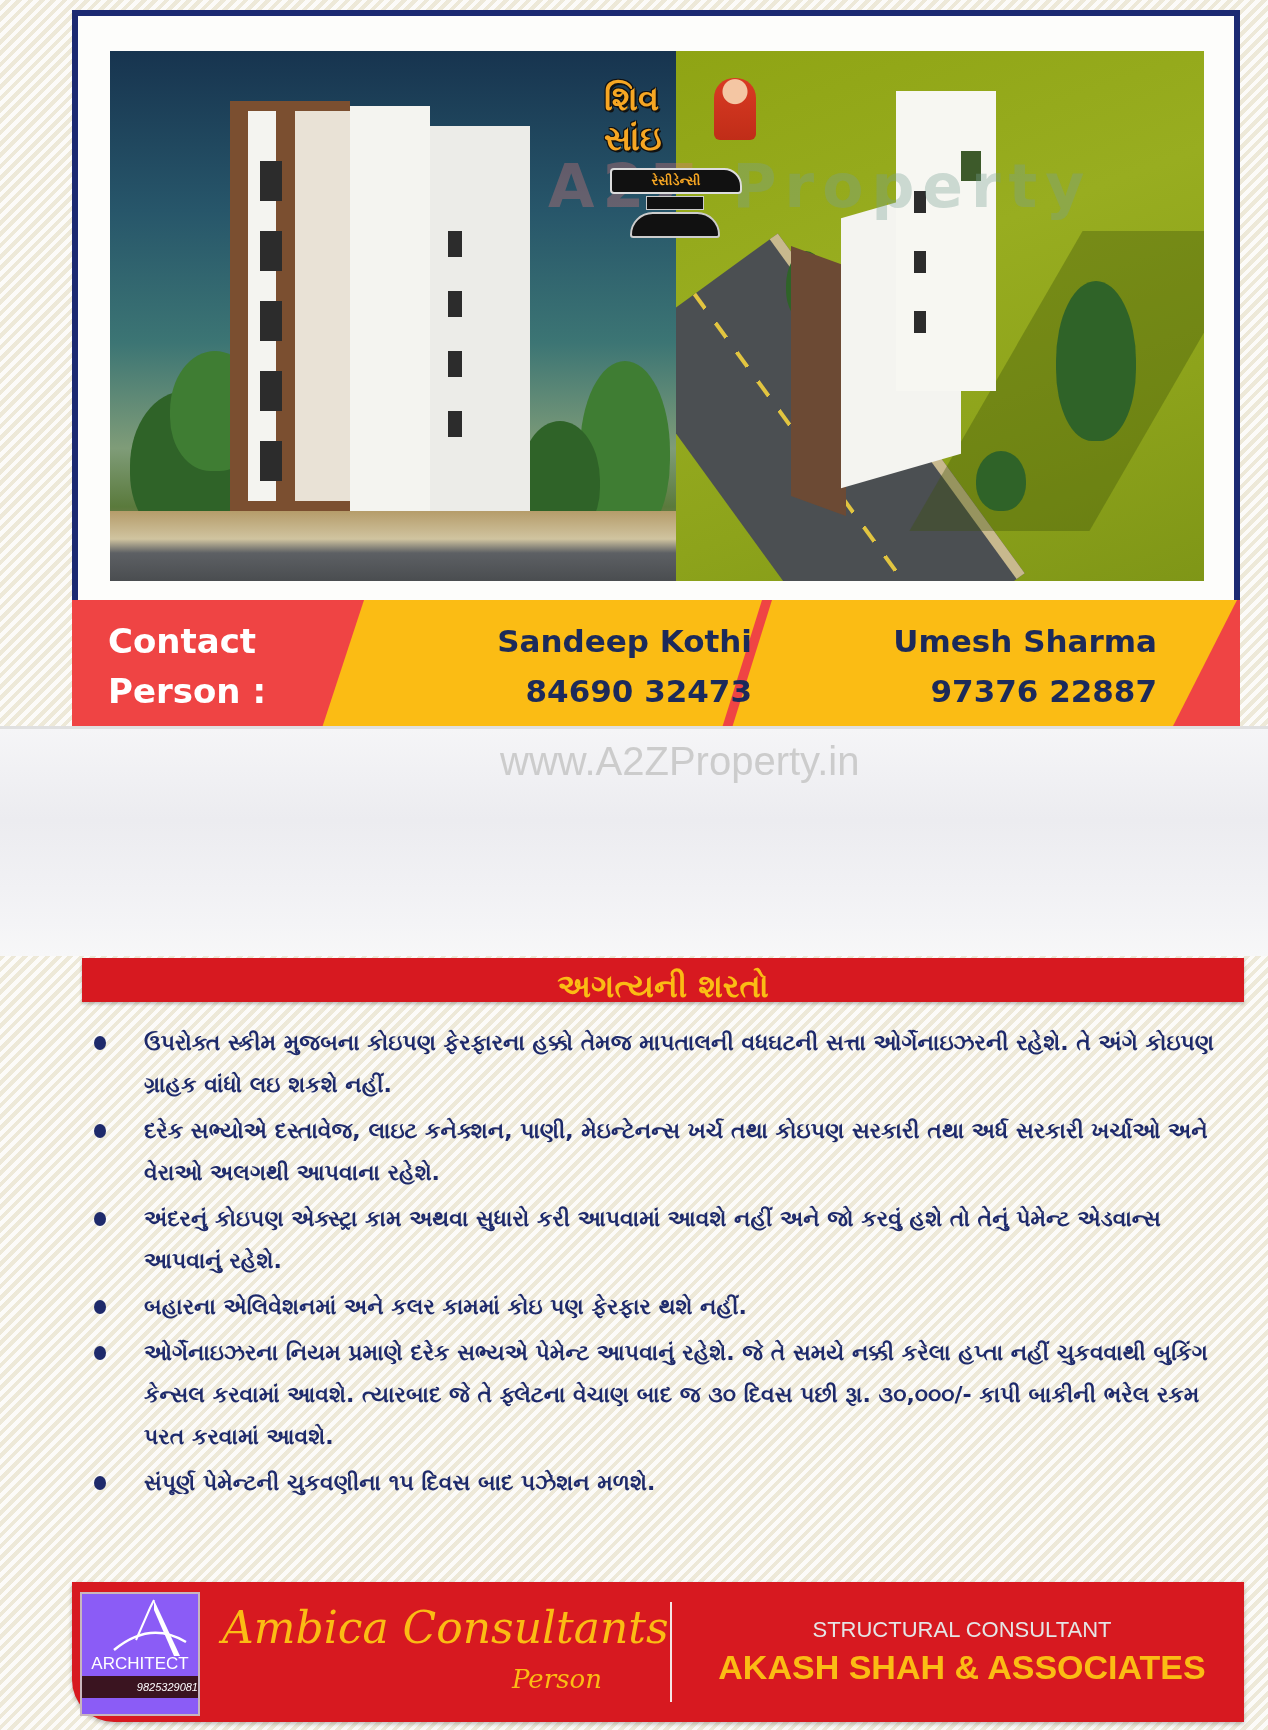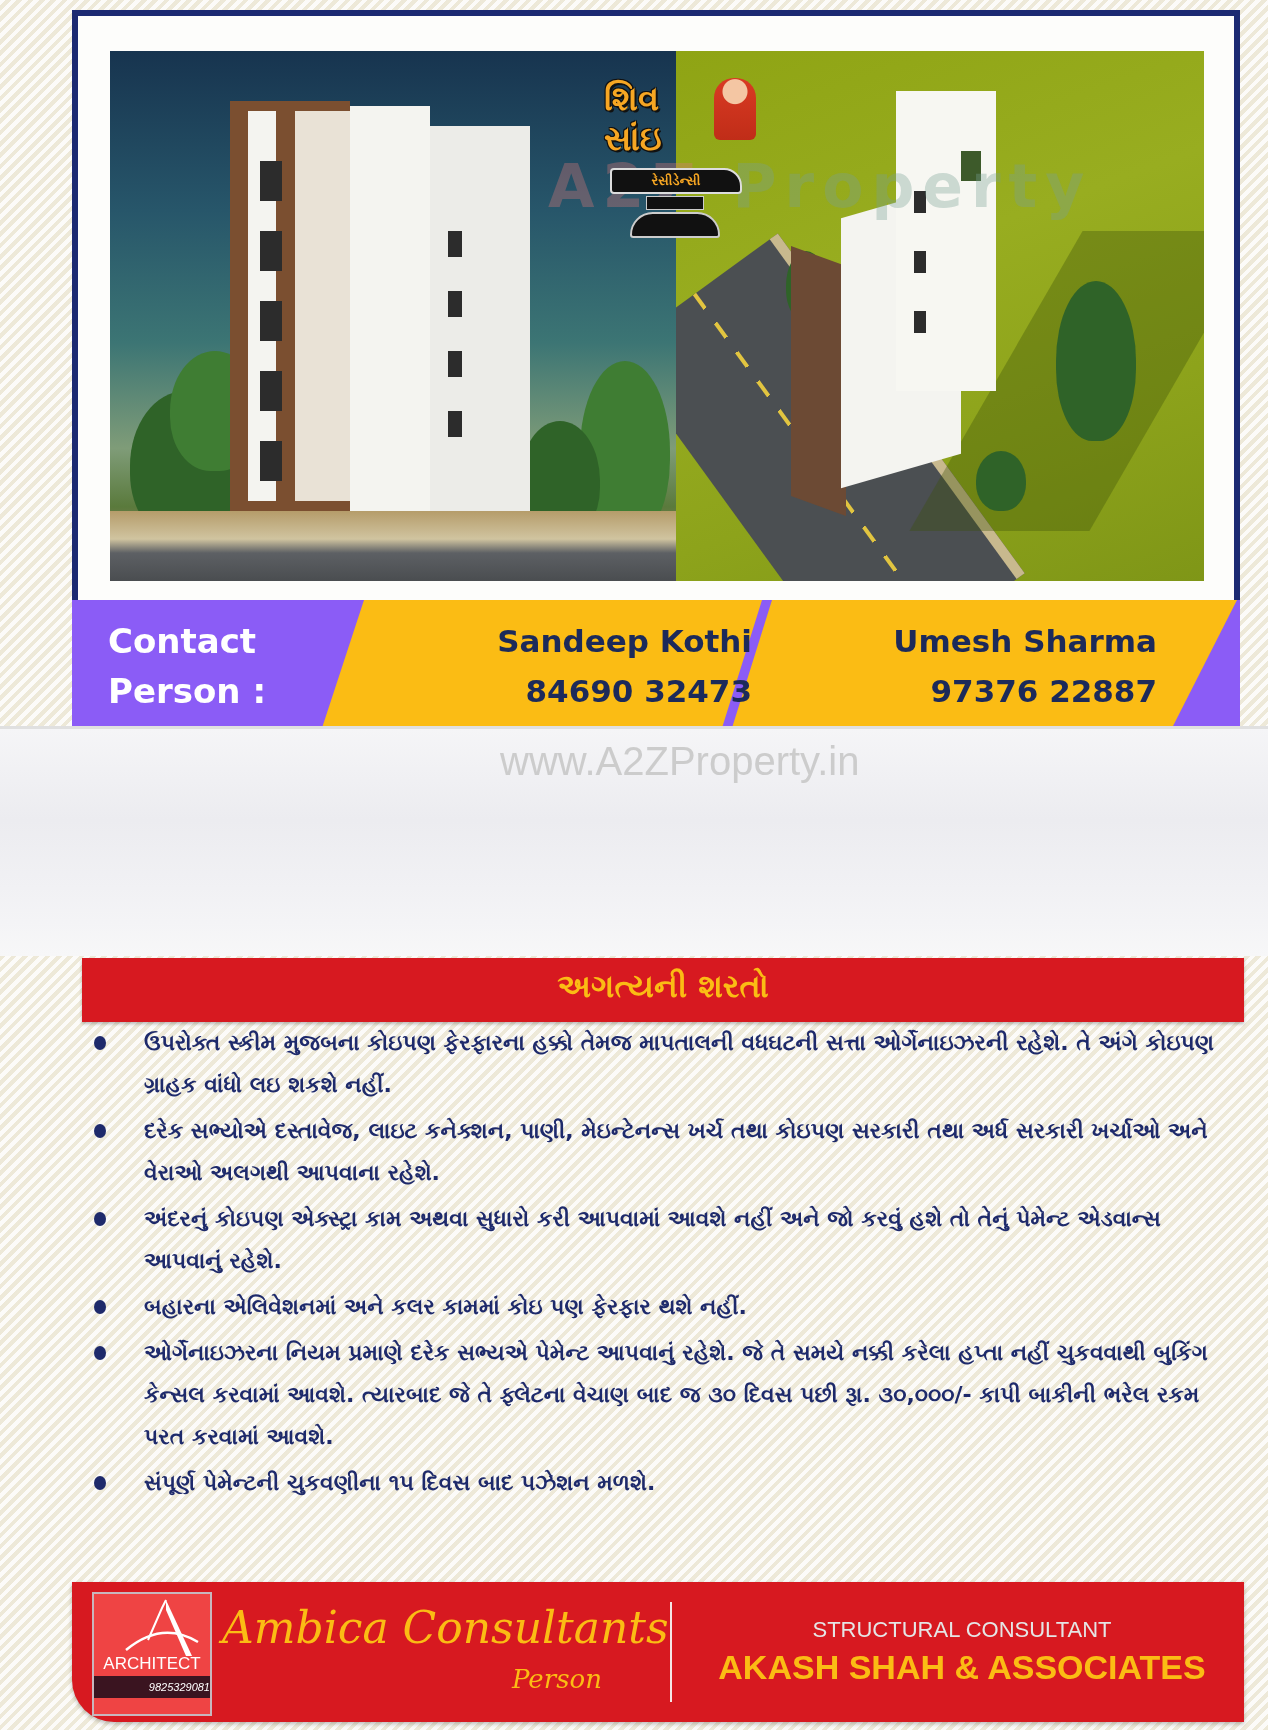--- a/index.html
+++ b/index.html
@@ -74,21 +74,21 @@
     .linga-base { position: absolute; left: 34px; top: 134px; width: 90px; height: 26px; background: #111; border: 2px solid #ccc; border-radius: 28px 28px 4px 4px; }
     .watermark-top {
       position: absolute; left: 470px; top: 135px; font-size: 60px; font-weight: bold;
       color: rgba(220,120,120,0.35); letter-spacing: 8px; pointer-events: none;
     }
     .watermark-top .rest { color: rgba(120,160,150,0.35); }
 
     
     .contact-bar {
       position: absolute; left: 72px; top: 600px; width: 1168px; height: 128px;
-      background: #8b5cf6; overflow: hidden;
+      background: #ef4444; overflow: hidden;
     }
     .yellow-a {
       position: absolute; left: 0; top: 0; width: 100%; height: 100%; background: #fbbc14;
       clip-path: polygon(292px 0, 690px 0, 650px 100%, 250px 100%);
     }
     .yellow-b {
       position: absolute; left: 0; top: 0; width: 100%; height: 100%; background: #fbbc14;
       clip-path: polygon(700px 0, 1165px 0, 1100px 100%, 660px 100%);
     }
     .yellow-a, .yellow-b { filter: none; }
@@ -109,21 +109,21 @@
       background: linear-gradient(180deg, #f5f5f7 0%, #ececf0 40%, #f1f1f4 70%, #f7f7f8 100%);
       border-top: 3px solid #e0e0e0;
     }
     .watermark-url {
       position: absolute; left: 500px; top: 10px; font-family: "Liberation Sans", sans-serif;
       font-size: 40px; color: rgba(200,200,200,0.9);
     }
 
     
     .terms-header {
-      position: absolute; left: 82px; top: 958px; width: 1162px; height: 64px;
+      position: absolute; left: 82px; top: 958px; width: 1162px; height: 44px;
       background: #d71920; box-shadow: 0 2px 3px rgba(0,0,0,0.25);
       text-align: center; color: #fbbc14; font-size: 32px; font-weight: bold; line-height: 56px;
     }
     .terms-list {
       position: absolute; left: 82px; top: 1022px; width: 1162px; list-style: none;
     }
     .term {
       position: relative; padding-left: 62px; padding-right: 8px;
       color: #1e2a6b; font-size: 22px; line-height: 42px; font-weight: bold;
       margin-bottom: 4px;
@@ -133,22 +133,22 @@
       background: #1e2a6b; border-radius: 50%;
     }
 
     
     .footer {
       position: absolute; left: 72px; top: 1582px; width: 1172px; height: 140px;
       background: #d71920; border-radius: 0 0 0 42px;
       box-shadow: 0 2px 4px rgba(0,0,0,0.25);
     }
     .arch-logo {
-      position: absolute; left: 20px; top: 10px; width: 120px; height: 124px;
-      background: #ef4444; border: 2px solid #c8b6bd;
+      position: absolute; left: 8px; top: 10px; width: 120px; height: 124px;
+      background: #8b5cf6; border: 2px solid #c8b6bd;
     }
     .arch-a {
       position: absolute; left: 28px; top: 4px; width: 80px; height: 60px;
     }
     .arch-word {
       position: absolute; left: 0; top: 60px; width: 100%; text-align: center;
       color: #ffffff; font-family: "Liberation Sans", sans-serif; font-size: 17px; line-height: 20px;
     }
     .arch-phone {
       position: absolute; left: 0; top: 82px; width: 100%; height: 22px; text-align: right;

